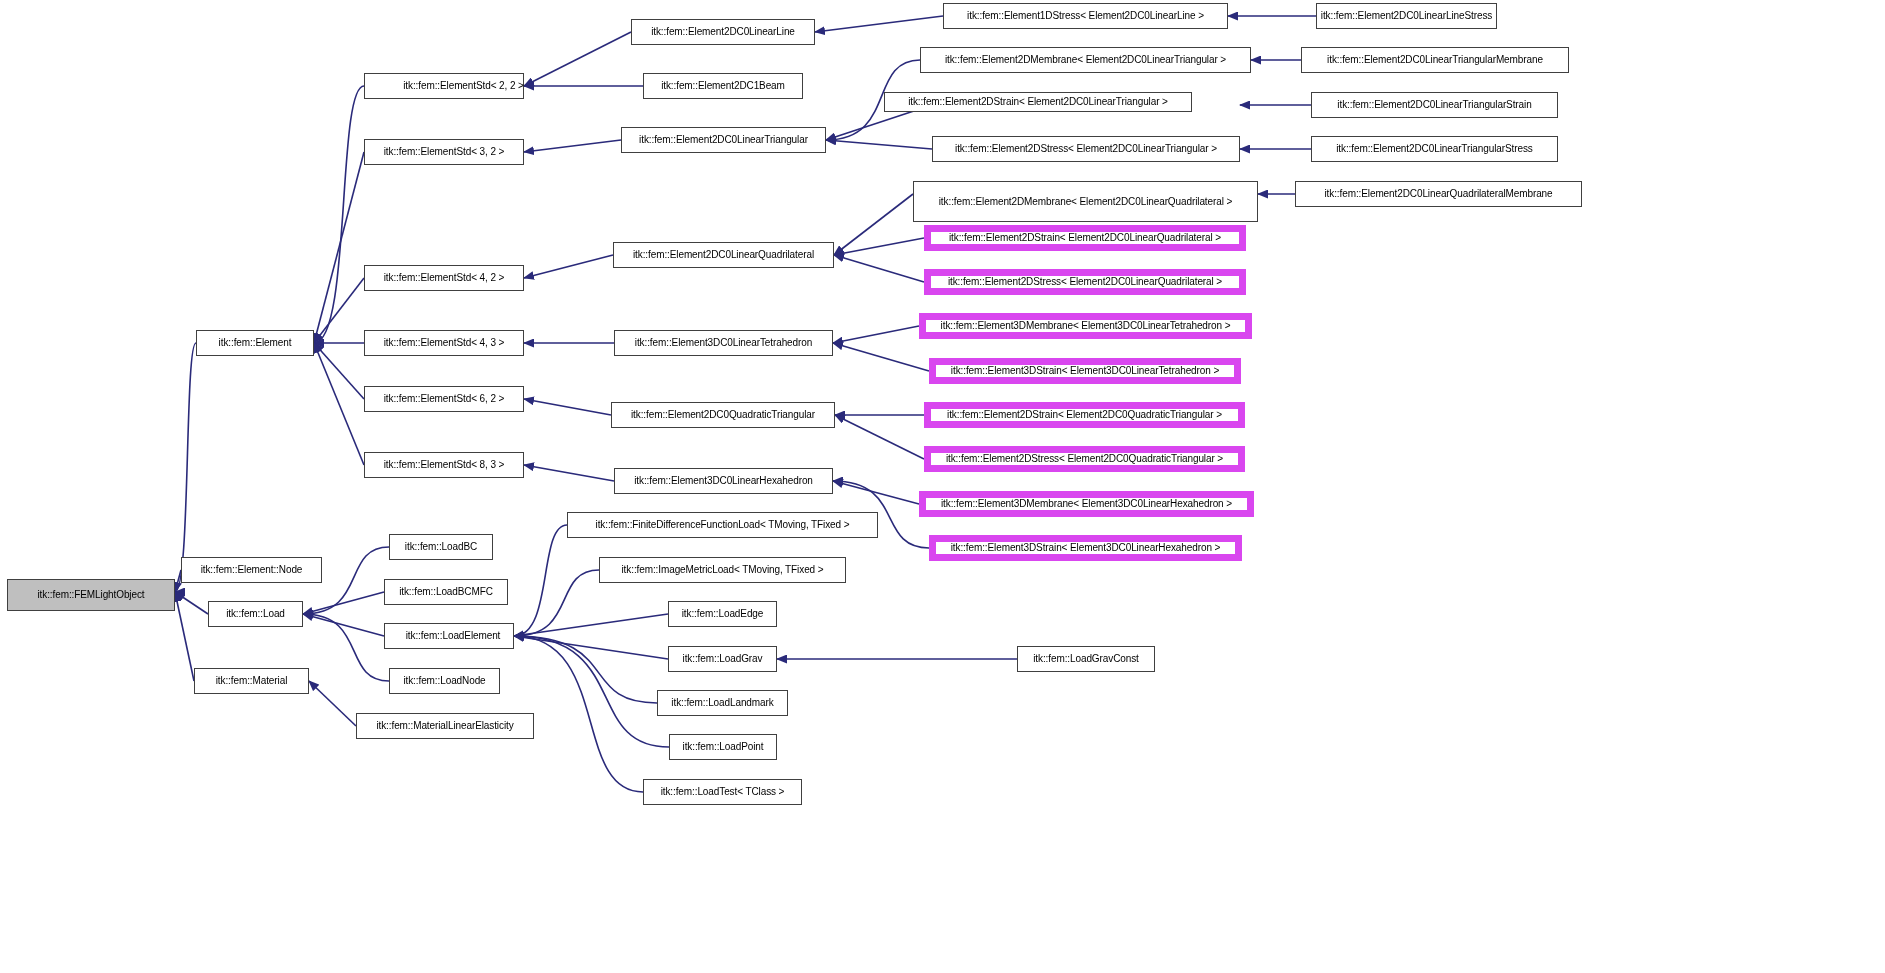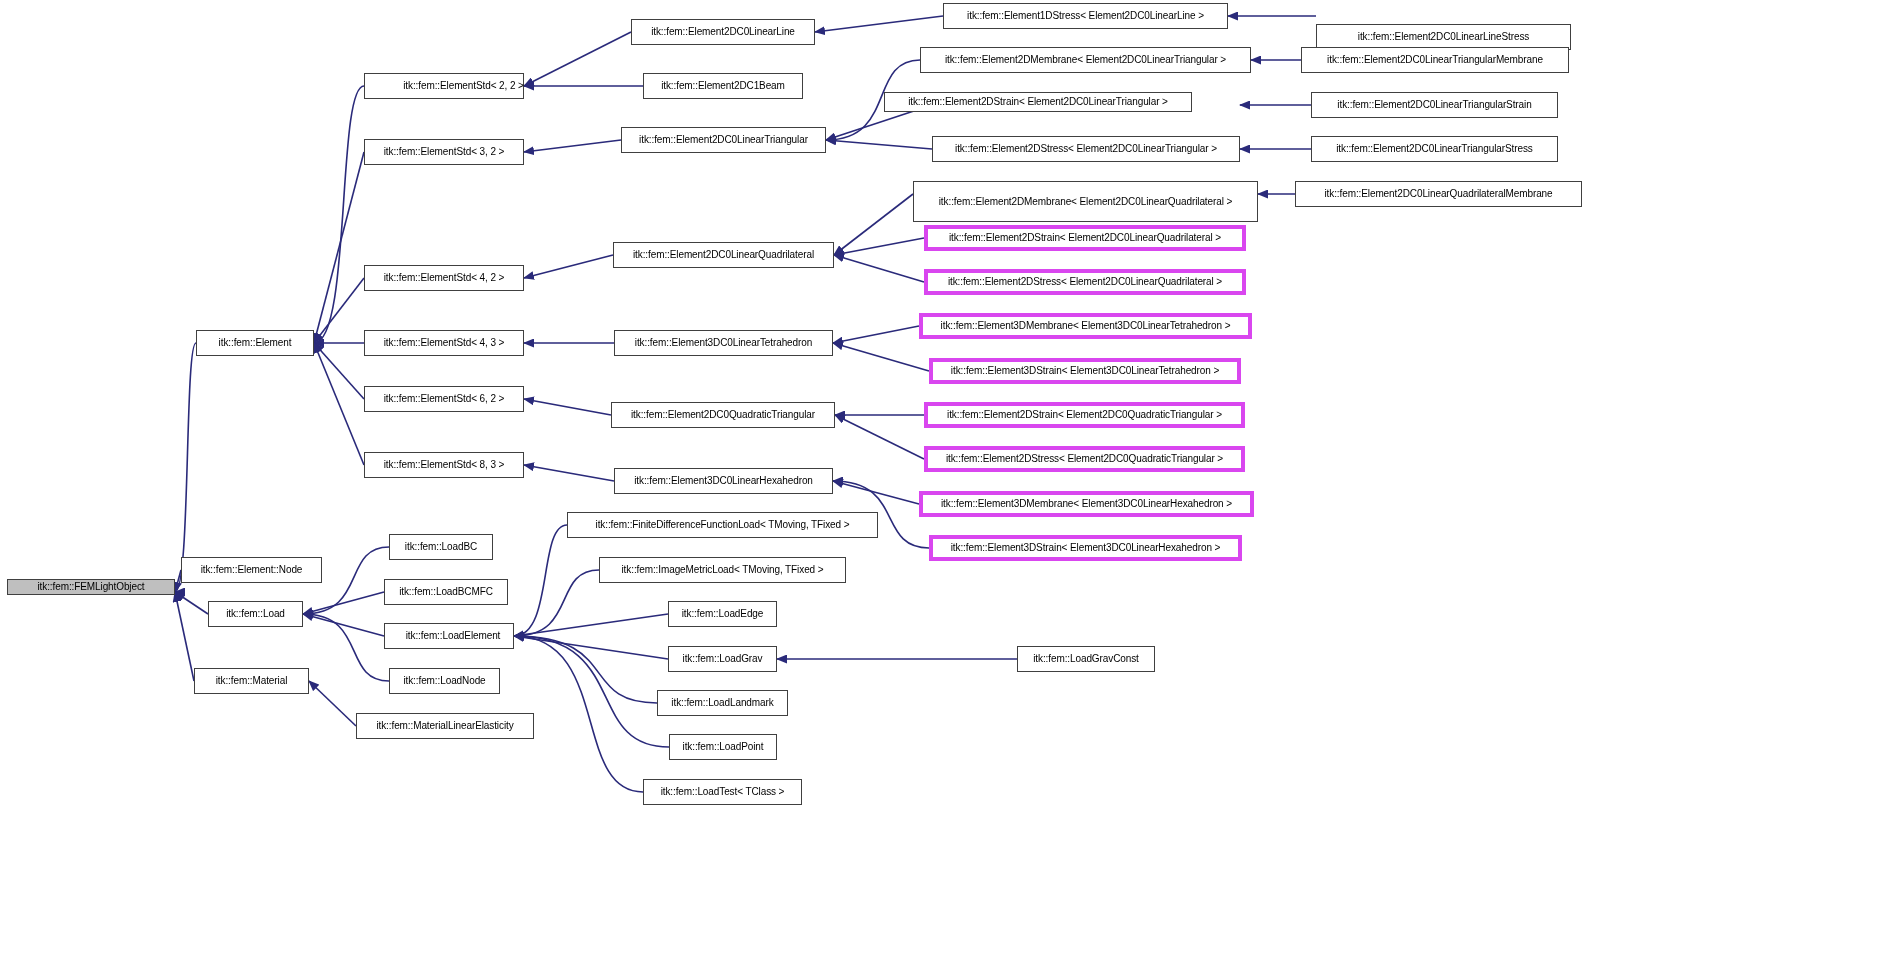--- a/index.html
+++ b/index.html
@@ -32,21 +32,21 @@
     align-items: center;
     justify-content: center;
     font-size: 10px;
     color: #000000;
     line-height: 1;
     white-space: nowrap;
     letter-spacing: -0.1px;
     cursor: pointer;
   }
   .node.red {
-    border: 4px solid #d946ef;
+    border: 7px solid #d946ef;
   }
   .node.root {
     background: #bfbfbf;
     border: 1px solid #404040;
   }
   .node-label {
     padding: 0 7px;
     pointer-events: none;
   }
 </style>
@@ -105,21 +105,21 @@
         <path d="M 599 570 C 552.25 570, 577.75 636, 514 636" fill="none" stroke="#2a2a7a" stroke-width="1.6" marker-end="url(#arrowhead)"></path>
         <path d="M 668 614 L 514 636" fill="none" stroke="#2a2a7a" stroke-width="1.6" marker-end="url(#arrowhead)"></path>
         <path d="M 668 659 L 514 636" fill="none" stroke="#2a2a7a" stroke-width="1.6" marker-end="url(#arrowhead)"></path>
         <path d="M 657 703 C 578.35 703, 621.25 636, 514 636" fill="none" stroke="#2a2a7a" stroke-width="1.6" marker-end="url(#arrowhead)"></path>
         <path d="M 669 747 C 583.75 747, 630.25 636, 514 636" fill="none" stroke="#2a2a7a" stroke-width="1.6" marker-end="url(#arrowhead)"></path>
         <path d="M 643 792 C 572.05 792, 610.75 636, 514 636" fill="none" stroke="#2a2a7a" stroke-width="1.6" marker-end="url(#arrowhead)"></path>
         <path d="M 1017 659 L 777 659" fill="none" stroke="#2a2a7a" stroke-width="1.6" marker-end="url(#arrowhead)"></path>
       </g>
   </svg>
   <div id="node-layer">
-      <div class="node root" style="left: 7px; top: 579px; width: 168px; height: 16px;">
+      <div class="node root" style="left: 7px; top: 579px; width: 168px; height: 32px;">
         <span class="node-label">itk::fem::FEMLightObject</span>
       </div>
       <div class="node" style="left: 196px; top: 330px; width: 118px; height: 26px;">
         <span class="node-label">itk::fem::Element</span>
       </div>
       <div class="node" style="left: 181px; top: 557px; width: 141px; height: 26px;">
         <span class="node-label">itk::fem::Element::Node</span>
       </div>
       <div class="node" style="left: 208px; top: 601px; width: 95px; height: 26px;">
         <span class="node-label">itk::fem::Load</span>
@@ -237,21 +237,21 @@
       </div>
       <div class="node red" style="left: 924px; top: 446px; width: 321px; height: 26px;">
         <span class="node-label">itk::fem::Element2DStress&lt; Element2DC0QuadraticTriangular &gt;</span>
       </div>
       <div class="node red" style="left: 919px; top: 491px; width: 335px; height: 26px;">
         <span class="node-label">itk::fem::Element3DMembrane&lt; Element3DC0LinearHexahedron &gt;</span>
       </div>
       <div class="node red" style="left: 929px; top: 535px; width: 313px; height: 26px;">
         <span class="node-label">itk::fem::Element3DStrain&lt; Element3DC0LinearHexahedron &gt;</span>
       </div>
-      <div class="node" style="left: 1316px; top: 3px; width: 255px; height: 26px; margin-top: 21px;">
+      <div class="node" style="left: 1316px; top: 3px; width: 181px; height: 26px;">
         <span class="node-label">itk::fem::Element2DC0LinearLineStress</span>
       </div>
       <div class="node" style="left: 1301px; top: 47px; width: 268px; height: 26px;">
         <span class="node-label">itk::fem::Element2DC0LinearTriangularMembrane</span>
       </div>
       <div class="node" style="left: 1311px; top: 92px; width: 247px; height: 26px;">
         <span class="node-label">itk::fem::Element2DC0LinearTriangularStrain</span>
       </div>
       <div class="node" style="left: 1311px; top: 136px; width: 247px; height: 26px;">
         <span class="node-label">itk::fem::Element2DC0LinearTriangularStress</span>

